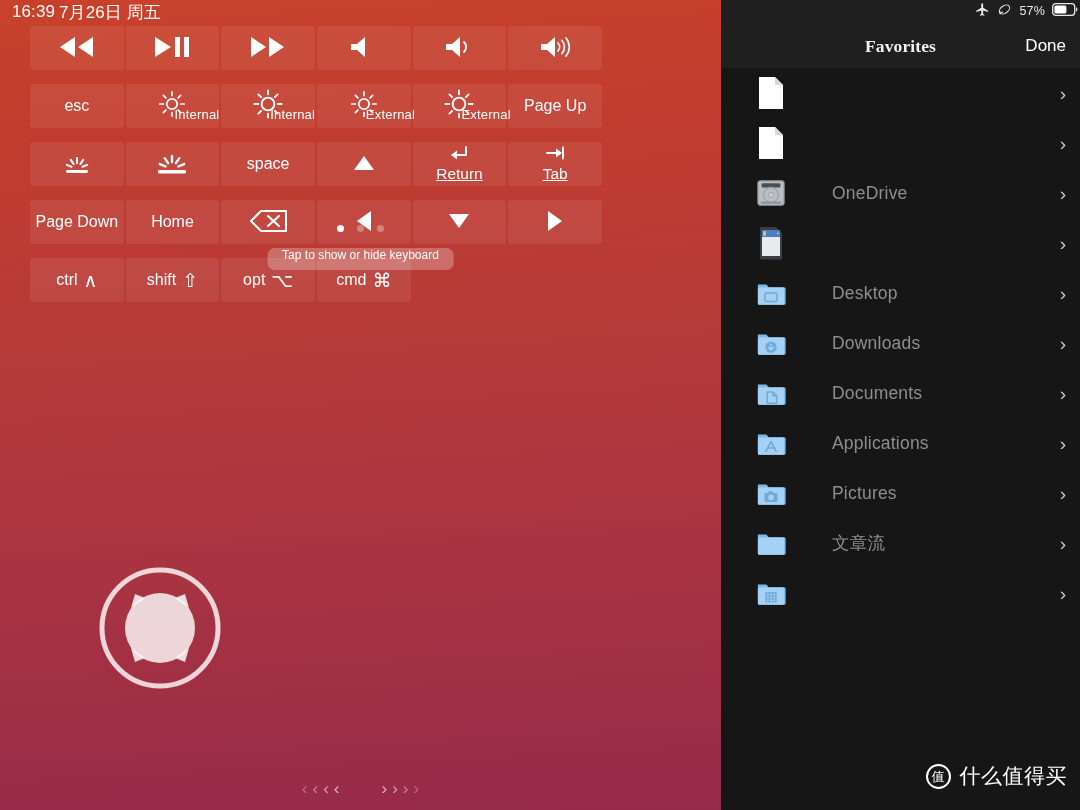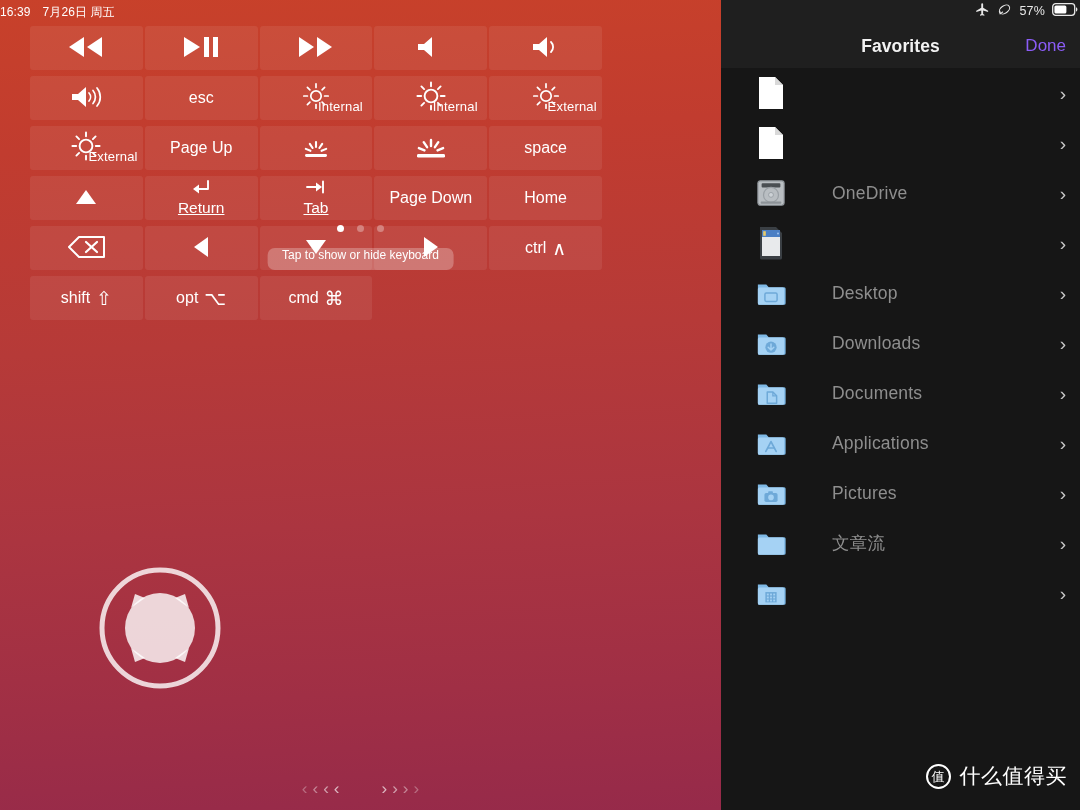--- a/index.html
+++ b/index.html
@@ -14,31 +14,31 @@
   
   #left {
     position:absolute; left:0; top:0; width:721px; height:810px;
     background:linear-gradient(177deg,#c8412a 0%, #c13c2f 18%, #b63a38 42%, #ab3540 64%, #a02f45 84%, #962a4a 100%);
     overflow:hidden;
   }
 
   
   #statusbar-left {
     position:absolute; left:0; top:0; width:721px; height:24px;
-    display:flex; align-items:center; gap:12px;
-    color:#fff; font-size:12px; letter-spacing:.1px;
+    display:flex; align-items:center; padding-left:12px; gap:4px;
+    color:#fff; font-size:17px; letter-spacing:.1px;
   }
   #statusbar-left .sb-time { font-weight:400; }
   #statusbar-left .sb-date { font-weight:400; }
 
   
   #keypad {
     position:absolute; left:30px; top:26px; width:572px;
-    display:grid; grid-template-columns:repeat(5,1fr);
-    gap:6px 2px;
+    display:grid; grid-template-columns:repeat(6,1fr);
+    gap:14px 2px;
   }
   .key {
     height:44px; border-radius:3px;
     background:rgba(255,255,255,0.075);
     display:flex; align-items:center; justify-content:center;
     color:#fff; font-size:16px; position:relative;
     user-select:none;
   }
   .key .klabel { font-size:16px; line-height:1; font-weight:400; }
   .key .kglyph { font-size:19px; line-height:1; }
@@ -101,24 +101,24 @@
     gap:7px; padding-right:11px; color:#e8e8e8; font-size:12.5px;margin-left:9px;
   }
   #statusbar-right .batt-pct { font-size:12.5px; letter-spacing:.2px; }
 
   #nav {
     position:absolute; left:0; top:24px; width:359px; height:44px;
     display:flex; align-items:center;
   }
   #nav .title {
     position:absolute; left:0; width:359px; text-align:center;
-    color:#f2f2f2; font-size:17.5px; font-weight:bold; letter-spacing:.1px;
+    color:#f2f2f2; font-size:17.5px; font-weight:bold; letter-spacing:.1px;font-family:Liberation Serif, serif;
   }
   #nav .done {
-    position:absolute; right:14px; color:#8b5cf6; font-size:17px;
+    position:absolute; right:14px; color:#ffffff; font-size:17px;
   }
 
   #filelist { position:absolute; left:0; top:68px; width:359px; }
   .frow {
     position:relative; height:50px; display:flex; align-items:center;
     padding-left:35px; padding-right:14px;
   }
   .frow .ficon {
     width:30px; height:34px; flex:0 0 30px;
     display:flex; align-items:center; justify-content:center;

